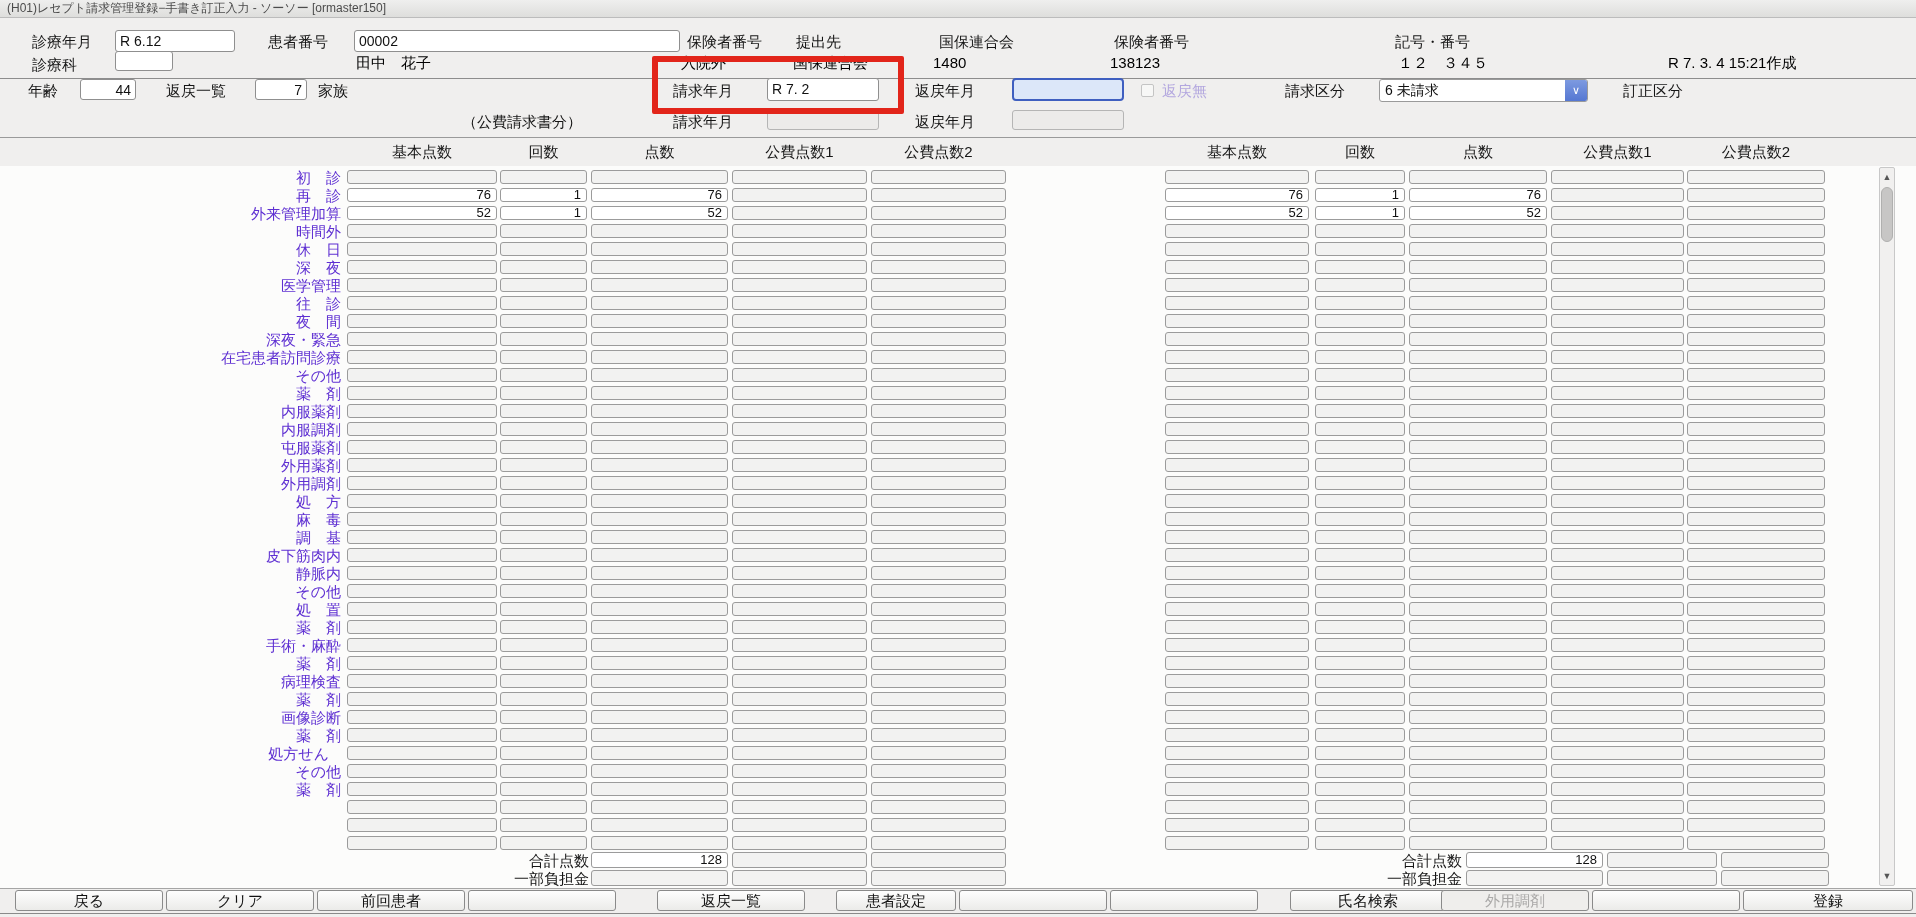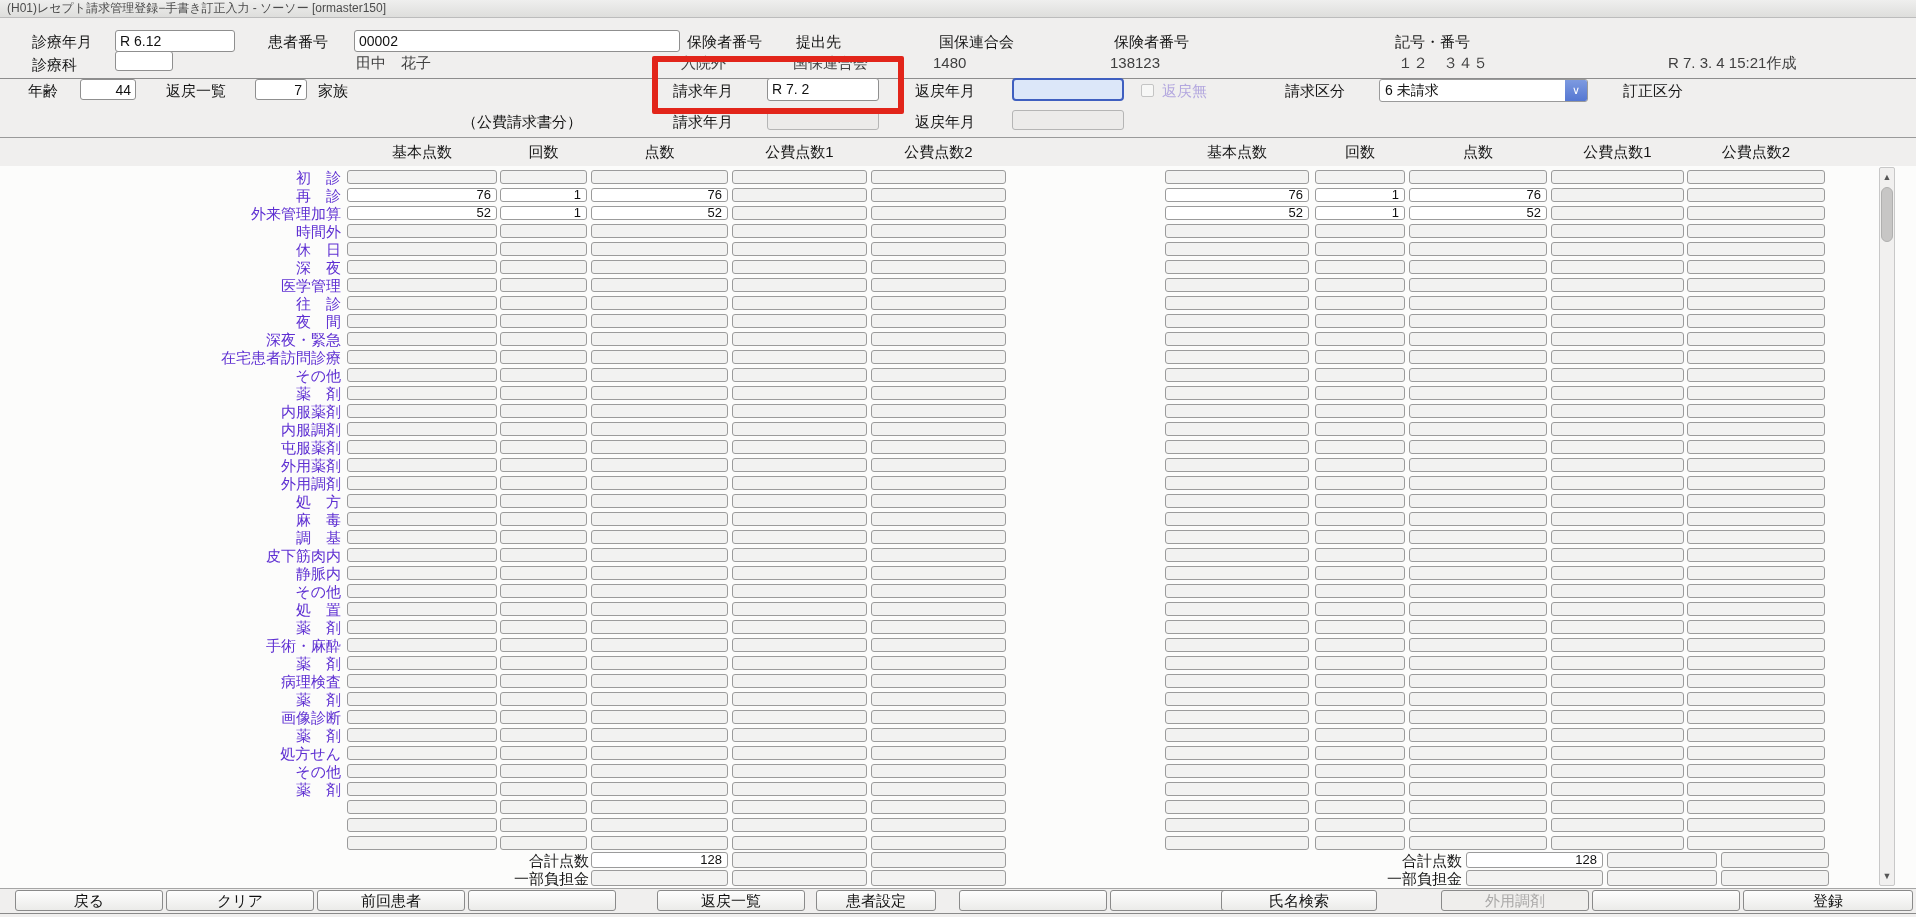--- a/index.html
+++ b/index.html
@@ -5,21 +5,21 @@
   *{margin:0;padding:0;box-sizing:border-box}
   html,body{width:1916px;height:917px}
   body{
     font-family:"Liberation Sans",sans-serif;
     background:#f0efee;
     position:relative;
     overflow:hidden;
     color:#151515;
   }
   .lbl{position:absolute;font-size:15px;line-height:17px;color:#151515;white-space:nowrap}
-  .pv{position:absolute;font-size:15px;line-height:17px;color:#404040;white-space:nowrap}
+  .pv{position:absolute;font-size:15px;line-height:17px;color:#000000;white-space:nowrap}
   .dimlbl{color:#b3a7df}
   .inp{position:absolute;background:#ffffff;border:1px solid #8f8f8f;border-radius:3px;
        font-size:14px;line-height:20px;color:#111;padding:0 4px;white-space:nowrap;overflow:hidden}
   .inp.num{text-align:right}
   .inp.dis{background:#ecebea;border-color:#b5b5b5}
   .inp.focus{background:#dce7f9;border:2px solid #3f5fc0;border-radius:4px}
   .hline{position:absolute;left:0;width:1916px;height:1px;background:#8d8d8d}
   .titlebar{position:absolute;left:0;top:0;width:1916px;height:18px;
     background:linear-gradient(#efefee,#dededc);border-bottom:1px solid #bcbcbc;
     font-size:12px;line-height:17px;color:#4c4c4c;padding-left:7px}
@@ -467,21 +467,21 @@
     <div class="cell" style="left:347px;top:728px;width:150px"></div>
     <div class="cell" style="left:500px;top:728px;width:87px"></div>
     <div class="cell" style="left:591px;top:728px;width:137px"></div>
     <div class="cell" style="left:732px;top:728px;width:135px"></div>
     <div class="cell" style="left:871px;top:728px;width:135px"></div>
     <div class="cell" style="left:1165px;top:728px;width:144px"></div>
     <div class="cell" style="left:1315px;top:728px;width:90px"></div>
     <div class="cell" style="left:1409px;top:728px;width:138px"></div>
     <div class="cell" style="left:1551px;top:728px;width:133px"></div>
     <div class="cell" style="left:1687px;top:728px;width:138px"></div>
-    <div class="rowlabel" style="left:40px;top:746px;width:301px">処方せん</div>
+    <div class="rowlabel" style="left:28px;top:746px;width:301px">処方せん</div>
     <div class="cell" style="left:347px;top:746px;width:150px"></div>
     <div class="cell" style="left:500px;top:746px;width:87px"></div>
     <div class="cell" style="left:591px;top:746px;width:137px"></div>
     <div class="cell" style="left:732px;top:746px;width:135px"></div>
     <div class="cell" style="left:871px;top:746px;width:135px"></div>
     <div class="cell" style="left:1165px;top:746px;width:144px"></div>
     <div class="cell" style="left:1315px;top:746px;width:90px"></div>
     <div class="cell" style="left:1409px;top:746px;width:138px"></div>
     <div class="cell" style="left:1551px;top:746px;width:133px"></div>
     <div class="cell" style="left:1687px;top:746px;width:138px"></div>
@@ -551,24 +551,24 @@
     <div class="totcell" style="left:732px;top:870px;width:135px"></div>
     <div class="totcell" style="left:871px;top:870px;width:135px"></div>
     <div class="totcell" style="left:1466px;top:870px;width:137px"></div>
     <div class="totcell" style="left:1607px;top:870px;width:110px"></div>
     <div class="totcell" style="left:1721px;top:870px;width:108px"></div>
     <div class="btn" style="left:15px;width:148px">戻る</div>
     <div class="btn" style="left:166px;width:148px">クリア</div>
     <div class="btn" style="left:317px;width:148px">前回患者</div>
     <div class="btn" style="left:468px;width:148px"></div>
     <div class="btn" style="left:657px;width:148px">返戻一覧</div>
-    <div class="btn" style="left:816px;width:120px">患者設定</div>
+    <div class="btn" style="left:836px;width:120px">患者設定</div>
     <div class="btn" style="left:959px;width:148px"></div>
     <div class="btn" style="left:1110px;width:148px"></div>
-    <div class="btn" style="left:1221px;width:156px">氏名検索</div>
+    <div class="btn" style="left:1290px;width:156px">氏名検索</div>
     <div class="btn dis" style="left:1441px;width:148px">外用調剤</div>
     <div class="btn" style="left:1592px;width:148px"></div>
     <div class="btn" style="left:1743px;width:170px">登録</div>
   </div>
 
 <div class="scrollbar">
   <div class="sb-btn" style="top:1px">▲</div>
   <div class="sb-thumb"></div>
   <div class="sb-btn" style="bottom:1px">▼</div>
 </div>

